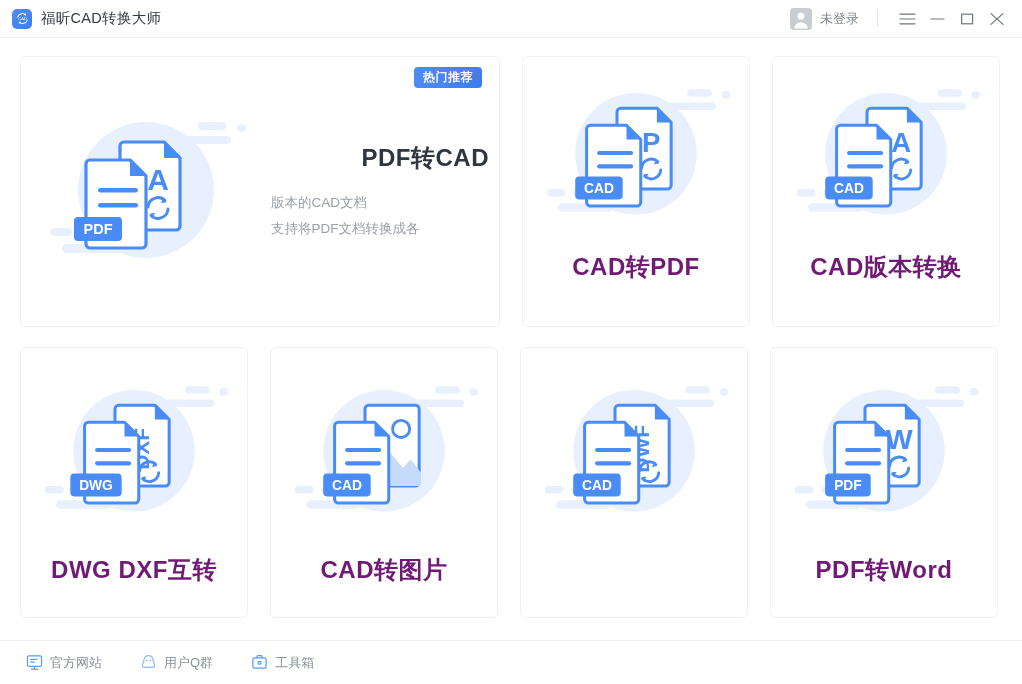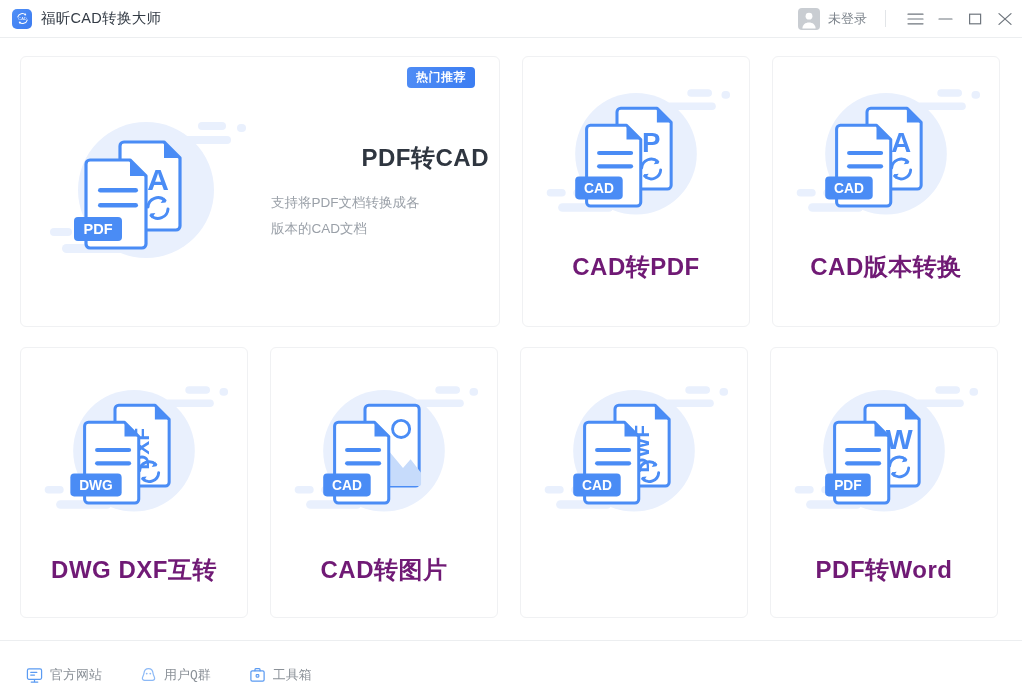--- a/index.html
+++ b/index.html
@@ -12,21 +12,21 @@
   }
 
   
   .titlebar {
     position: relative;
     height: 38px;
     background: #ffffff;
     border-bottom: 1px solid #eceef0;
     display: flex;
     align-items: center;
-    padding: 0 2px 0 12px;
+    padding: 0 10px 0 12px;
   }
   .app-logo {
     width: 20px; height: 20px;
     border-radius: 5px;
     background: linear-gradient(135deg, #4f8ff7 0%, #3c7bf0 100%);
     display: flex; align-items: center; justify-content: center;
     flex: 0 0 auto;
   }
   .app-title {
     margin-left: 9px;
@@ -87,21 +87,21 @@
   .card.small {
     width: 228px;
     display: flex;
     flex-direction: column;
     align-items: center;
     justify-content: flex-start;
   }
 
   .badge {
     position: absolute;
-    top: 10px; right: 24px;
+    top: 10px; right: 17px;
     background: linear-gradient(100deg, #4f8cf5 0%, #3b7df2 100%);
     color: #ffffff;
     font-size: 12px;
     font-weight: bold;
     padding: 4px 9px 5px 9px;
     border-radius: 4px 4px 4px 4px;
     letter-spacing: .5px;
     line-height: 1;
   }
 
@@ -131,24 +131,23 @@
     letter-spacing: .5px;
   }
   .card.small.row2card .small-icon { margin-top: 24px; }
   .card.small.row2card .small-title { margin-top: 10px; }
 
   
   .footer {
     height: 44px;
     border-top: 1px solid #eceef0;
     display: flex;
-    align-items: flex-end;
+    align-items: center;
     padding-left: 26px;
     gap: 38px;
-    font-family: Liberation Mono, monospace;
   }
   .foot-item {
     display: flex;
     align-items: center;
     gap: 7px;
     font-size: 13px;
     color: #8b9198;
     white-space: nowrap;
   }
   .foot-item svg { display:block; }
@@ -250,22 +249,22 @@
           <g>
             <rect x="28" y="113" width="48" height="24" rx="4" fill="#4a8cf5"></rect>
             <text x="52" y="130" font-size="14.5" font-weight="bold" fill="#ffffff" text-anchor="middle" font-family="Liberation Sans, sans-serif">PDF</text>
           </g>
         </svg>
       </div>
 
       <div class="featured-text">
         <div class="featured-title">PDF转CAD</div>
         <div class="featured-desc">
+          <div>版本的CAD文档</div>
           <div>支持将PDF文档转换成各</div>
-          <div>版本的CAD文档</div>
         </div>
       </div>
     </div>
 
     <div class="card small">
       <div class="small-icon">
         <svg width="190" height="168" viewBox="0 0 200 175">
           <circle cx="100" cy="82" r="64" fill="#e9f0fd"></circle>
           <g fill="#e9f0fd">
             <rect x="132" y="28" width="52" height="8" rx="4"></rect>

